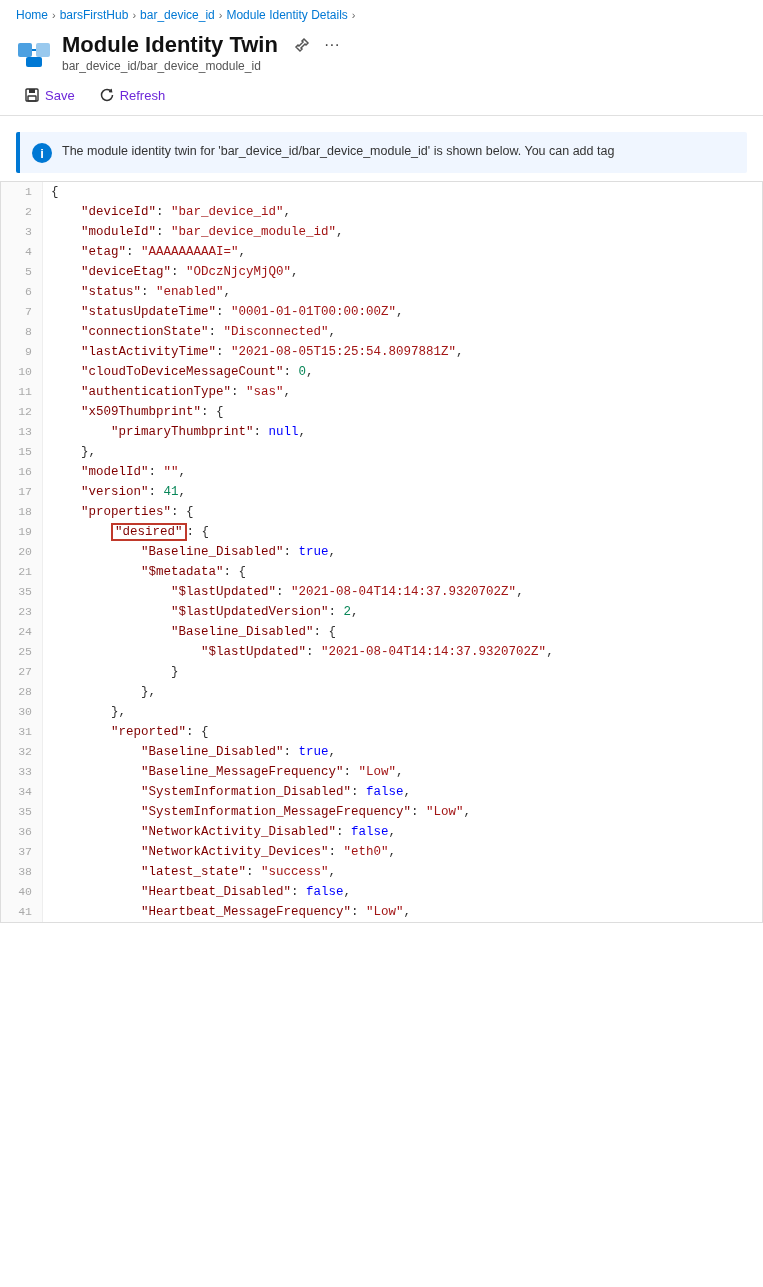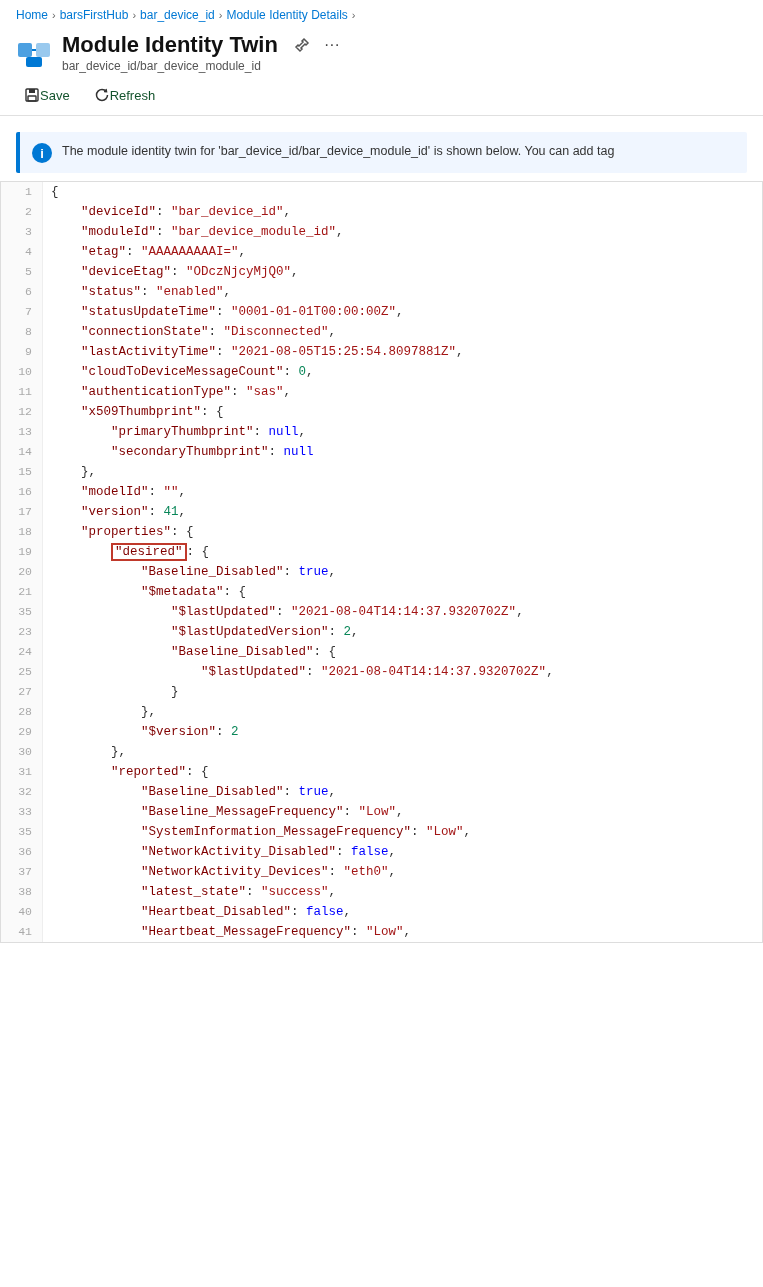--- a/index.html
+++ b/index.html
@@ -89,24 +89,25 @@
     .toolbar {
       display: flex;
       align-items: center;
       padding: 8px 16px;
       gap: 8px;
       border-bottom: 1px solid #e0e0e0;
     }
     .toolbar-btn {
       display: flex;
       align-items: center;
+      gap: 5px;
       background: none;
       border: none;
       cursor: pointer;
-      color: #14532d;
+      color: #6d28d9;
       font-size: 13px;
       padding: 4px 8px;
       border-radius: 2px;
     }
     .toolbar-btn svg {
       width: 16px;
       height: 16px;
     }
 
     
@@ -285,24 +286,20 @@
     </div>
     <div class="json-line">
       <div class="line-number">12</div>
       <div class="line-content"><span>    </span><span style="color: rgb(128, 0, 0);">"x509Thumbprint"</span><span style="color: rgb(51, 51, 51);">: {</span></div>
     </div>
     <div class="json-line">
       <div class="line-number">13</div>
       <div class="line-content"><span>        </span><span style="color: rgb(128, 0, 0);">"primaryThumbprint"</span><span style="color: rgb(51, 51, 51);">: </span><span style="color: rgb(0, 0, 255);">null</span><span style="color: rgb(51, 51, 51);">,</span></div>
     </div>
     <div class="json-line">
-      <div class="line-number">14</div>
-      <div class="line-content"><span>        </span><span style="color: rgb(128, 0, 0);">"secondaryThumbprint"</span><span style="color: rgb(51, 51, 51);">: </span><span style="color: rgb(0, 0, 255);">null</span></div>
-    </div>
-    <div class="json-line">
       <div class="line-number">15</div>
       <div class="line-content"><span>    </span><span style="color: rgb(51, 51, 51);">},</span></div>
     </div>
     <div class="json-line">
       <div class="line-number">16</div>
       <div class="line-content"><span>    </span><span style="color: rgb(128, 0, 0);">"modelId"</span><span style="color: rgb(51, 51, 51);">: </span><span style="color: rgb(163, 21, 21);">""</span><span style="color: rgb(51, 51, 51);">,</span></div>
     </div>
     <div class="json-line">
       <div class="line-number">17</div>
       <div class="line-content"><span>    </span><span style="color: rgb(128, 0, 0);">"version"</span><span style="color: rgb(51, 51, 51);">: </span><span style="color: rgb(9, 134, 88);">41</span><span style="color: rgb(51, 51, 51);">,</span></div>
@@ -341,40 +338,40 @@
     </div>
     <div class="json-line">
       <div class="line-number">27</div>
       <div class="line-content"><span>                </span><span style="color: rgb(51, 51, 51);">}</span></div>
     </div>
     <div class="json-line">
       <div class="line-number">28</div>
       <div class="line-content"><span>            </span><span style="color: rgb(51, 51, 51);">},</span></div>
     </div>
     <div class="json-line">
-      <div class="line-number">29</div>
-      <div class="line-content"><span>            </span><span style="color: rgb(128, 0, 0);">"$version"</span><span style="color: rgb(51, 51, 51);">: </span><span style="color: rgb(9, 134, 88);">2</span></div>
-    </div>
-    <div class="json-line">
       <div class="line-number">30</div>
       <div class="line-content"><span>        </span><span style="color: rgb(51, 51, 51);">},</span></div>
     </div>
     <div class="json-line">
       <div class="line-number">31</div>
       <div class="line-content"><span>        </span><span style="color: rgb(128, 0, 0);">"reported"</span><span style="color: rgb(51, 51, 51);">: {</span></div>
     </div>
     <div class="json-line">
       <div class="line-number">32</div>
       <div class="line-content"><span>            </span><span style="color: rgb(128, 0, 0);">"Baseline_Disabled"</span><span style="color: rgb(51, 51, 51);">: </span><span style="color: rgb(0, 0, 255);">true</span><span style="color: rgb(51, 51, 51);">,</span></div>
     </div>
     <div class="json-line">
       <div class="line-number">33</div>
       <div class="line-content"><span>            </span><span style="color: rgb(128, 0, 0);">"Baseline_MessageFrequency"</span><span style="color: rgb(51, 51, 51);">: </span><span style="color: rgb(163, 21, 21);">"Low"</span><span style="color: rgb(51, 51, 51);">,</span></div>
     </div>
     <div class="json-line">
+      <div class="line-number">34</div>
+      <div class="line-content"><span>            </span><span style="color: rgb(128, 0, 0);">"SystemInformation_Disabled"</span><span style="color: rgb(51, 51, 51);">: </span><span style="color: rgb(0, 0, 255);">false</span><span style="color: rgb(51, 51, 51);">,</span></div>
+    </div>
+    <div class="json-line">
       <div class="line-number">35</div>
       <div class="line-content"><span>            </span><span style="color: rgb(128, 0, 0);">"SystemInformation_MessageFrequency"</span><span style="color: rgb(51, 51, 51);">: </span><span style="color: rgb(163, 21, 21);">"Low"</span><span style="color: rgb(51, 51, 51);">,</span></div>
     </div>
     <div class="json-line">
       <div class="line-number">36</div>
       <div class="line-content"><span>            </span><span style="color: rgb(128, 0, 0);">"NetworkActivity_Disabled"</span><span style="color: rgb(51, 51, 51);">: </span><span style="color: rgb(0, 0, 255);">false</span><span style="color: rgb(51, 51, 51);">,</span></div>
     </div>
     <div class="json-line">
       <div class="line-number">37</div>
       <div class="line-content"><span>            </span><span style="color: rgb(128, 0, 0);">"NetworkActivity_Devices"</span><span style="color: rgb(51, 51, 51);">: </span><span style="color: rgb(163, 21, 21);">"eth0"</span><span style="color: rgb(51, 51, 51);">,</span></div>

